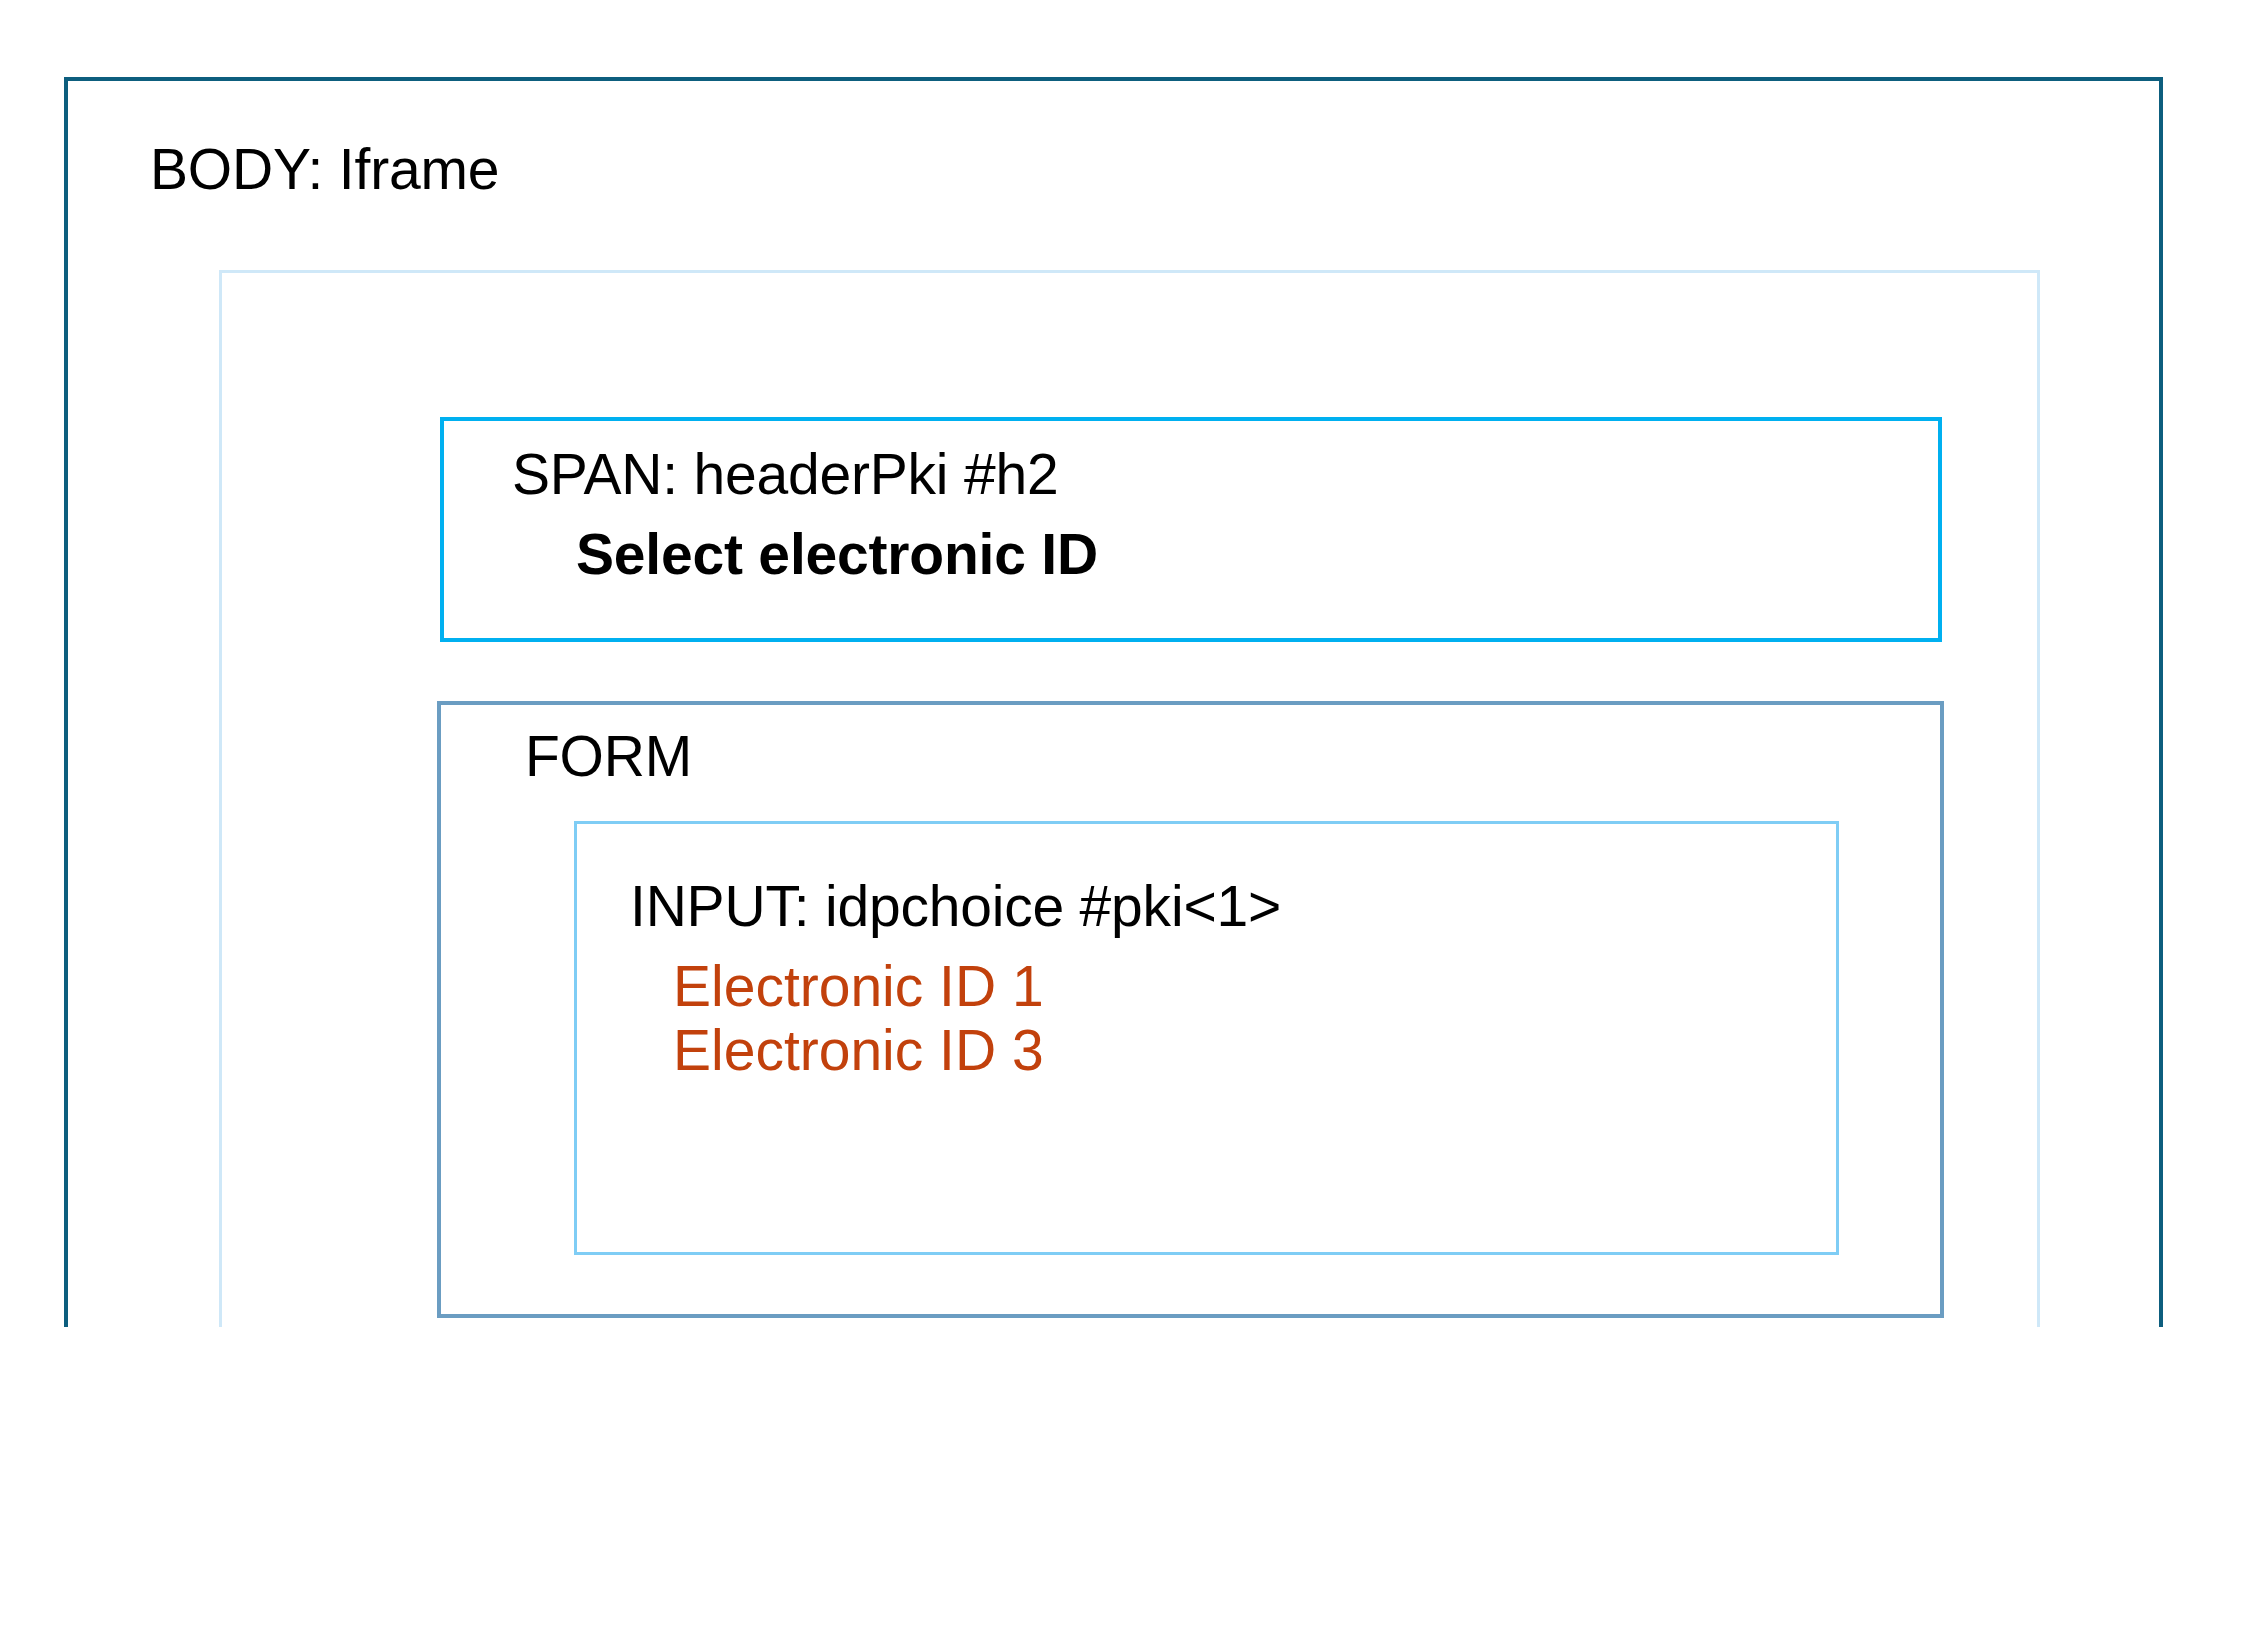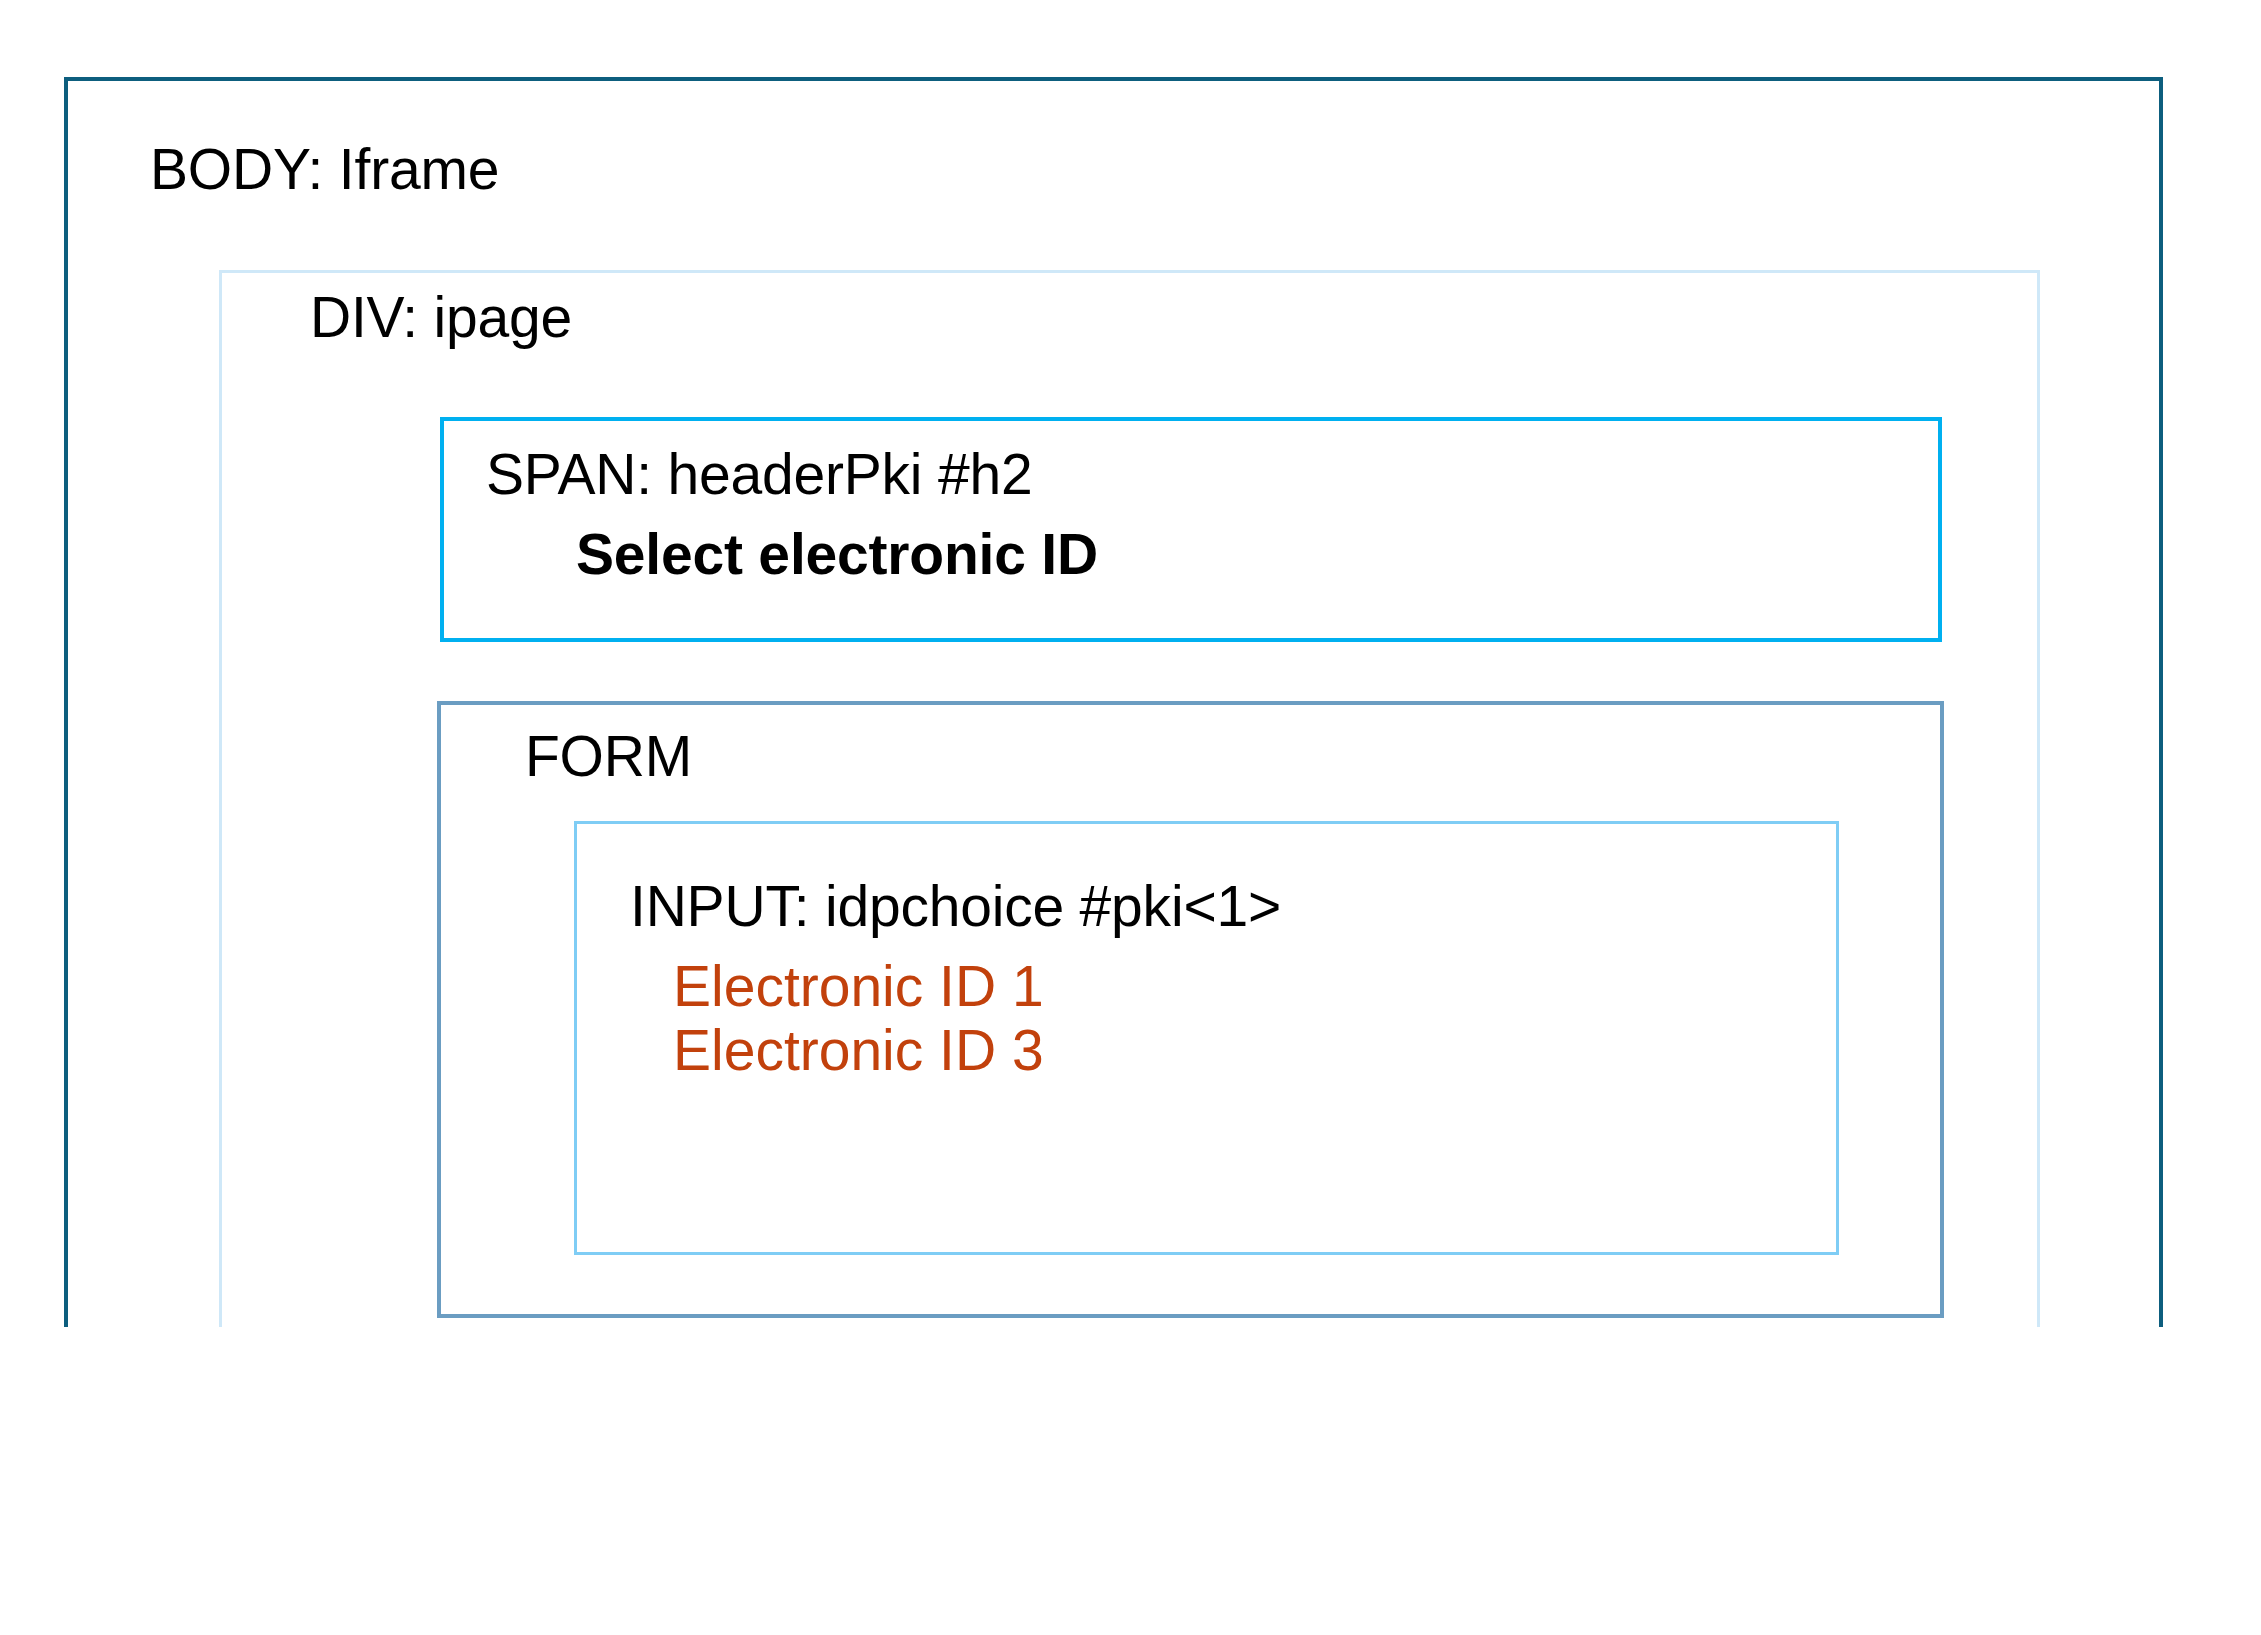--- a/index.html
+++ b/index.html
@@ -69,21 +69,21 @@
     line-height: 1.02;
     font-weight: 400;
     color: #000000;
     white-space: pre;
     letter-spacing: -0.2px;
   }
   .label.bold { font-weight: 700; }
 
   .lbl-body   { left: 150px;  top: 140px; }
   .lbl-ipage  { left: 310px;  top: 288px; }
-  .lbl-span   { left: 486px;  top: 445px; }
+  .lbl-span   { left: 512px;  top: 445px; }
   .lbl-span-v { left: 576px;  top: 525px; }
   .lbl-form   { left: 512px;  top: 727px; margin-left: 13px; }
   .lbl-input  { left: 630px;  top: 877px; }
 
   .option-list {
     position: absolute;
     left: 673px;
     top: 956px;
   }
   .option-item {
@@ -96,21 +96,20 @@
 </style>
 </head>
 <body>
 
 <div id="canvas">
 
   <div class="frame box-body" style="border-color: rgb(13, 94, 126);"></div>
   <div class="label lbl-body">BODY: Iframe</div>
 
   <div class="frame box-ipage" style="border-color: rgb(207, 232, 248);"></div>
-  <div class="label lbl-ipage">DIV: ipage</div>
 
   <div class="frame box-span" style="border-color: rgb(0, 176, 240);"></div>
   <div class="label lbl-span">SPAN: headerPki #h2</div>
   <div class="label bold lbl-span-v">Select electronic ID</div>
 
   <div class="frame box-form" style="border-color: rgb(107, 157, 194);"></div>
   <div class="label lbl-form">FORM</div>
 
   <div class="frame box-input" style="border-color: rgb(127, 205, 245);"></div>
   <div class="label lbl-input">INPUT: idpchoice #pki&lt;1&gt;</div>

